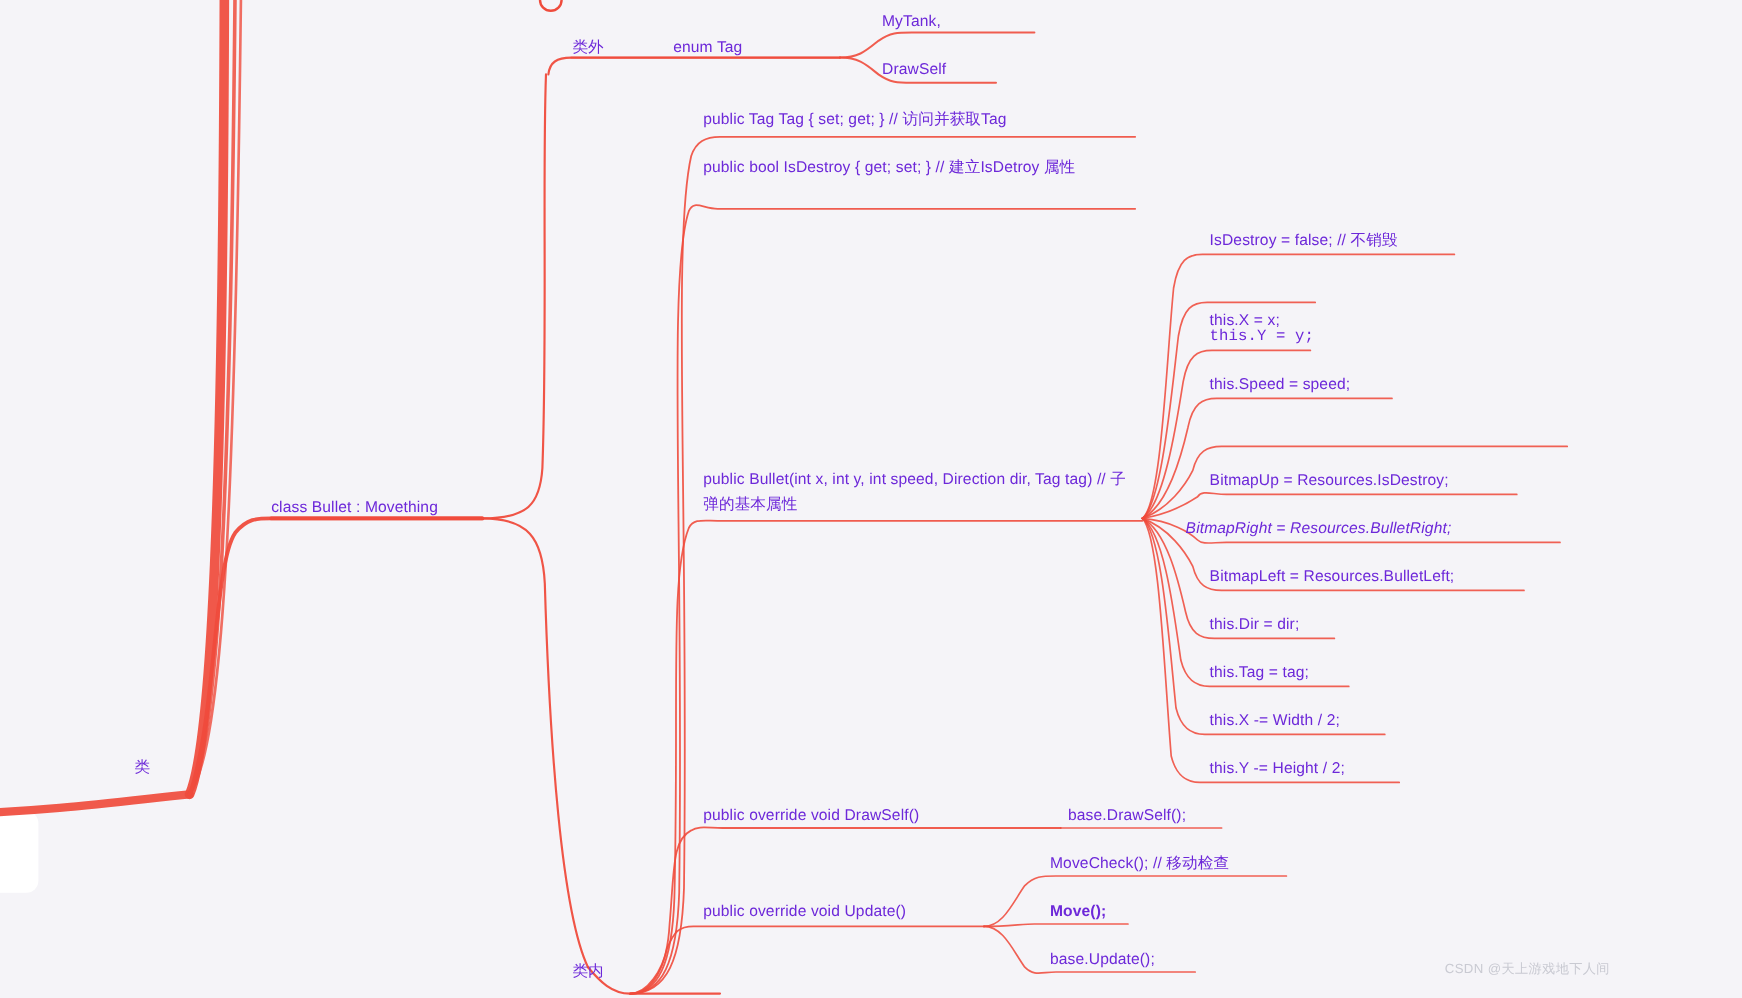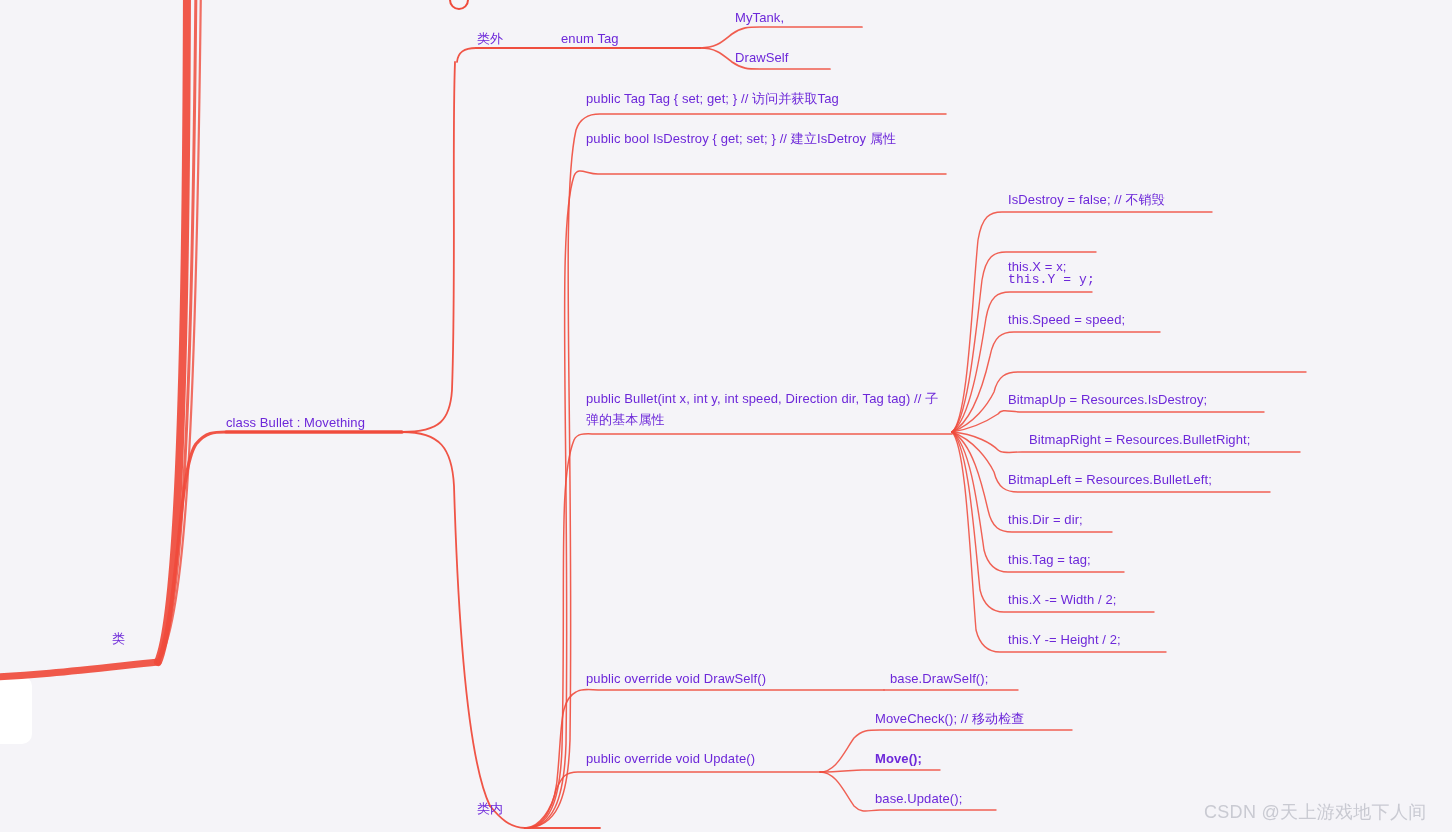--- a/index.html
+++ b/index.html
@@ -21,21 +21,21 @@
     white-space:pre-wrap;
   }
   .root-box{
     position:absolute;
     background:#ffffff;
     border-radius:10px;
   }
   .watermark{
     position:absolute;
     color:#c9cad2;
-    font-size:18px;
+    font-size:11px;
     letter-spacing:.3px;
     user-select:none;
   }
   .dot-circle{
     position:absolute;
     border:2px solid #ef4b3c;
     border-radius:50%;
     background:transparent;
   }
 </style>
@@ -134,21 +134,21 @@
 
   <div class="node" style="left:586px;top:668px;">public override void DrawSelf()</div>
 
   <div class="node" style="left:586px;top:748px;">public override void Update()</div>
 
   <div class="node" style="left:1008px;top:189px;">IsDestroy = false; // 不销毁</div>
   <div class="node" style="left:1008px;top:229px;margin-top:27px;">this.X = x;</div>
   <div class="node" style="left:1008px;top:269px;font-family:Liberation Mono, monospace;">this.Y = y;</div>
   <div class="node" style="left:1008px;top:309px;">this.Speed = speed;</div>
   <div class="node" style="left:1008px;top:389px;">BitmapUp = Resources.IsDestroy;</div>
-  <div class="node" style="left:1029px;top:429px;">BitmapRight = Resources.BulletRight;</div>
+  <div class="node" style="left:988px;top:429px;font-style:italic;">BitmapRight = Resources.BulletRight;</div>
   <div class="node" style="left:1008px;top:469px;">BitmapLeft = Resources.BulletLeft;</div>
   <div class="node" style="left:1008px;top:509px;">this.Dir = dir;</div>
   <div class="node" style="left:1008px;top:549px;">this.Tag = tag;</div>
   <div class="node" style="left:1008px;top:589px;">this.X -= Width / 2;</div>
   <div class="node" style="left:1008px;top:629px;">this.Y -= Height / 2;</div>
 
   <div class="node" style="left:890px;top:668px;">base.DrawSelf();</div>
 
   <div class="node" style="left:875px;top:708px;">MoveCheck(); // 移动检查</div>
   <div class="node" style="left:875px;top:748px;font-weight:bold;">Move();</div>

